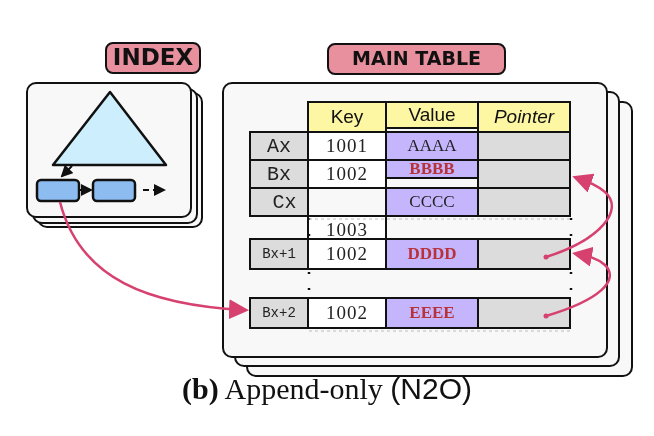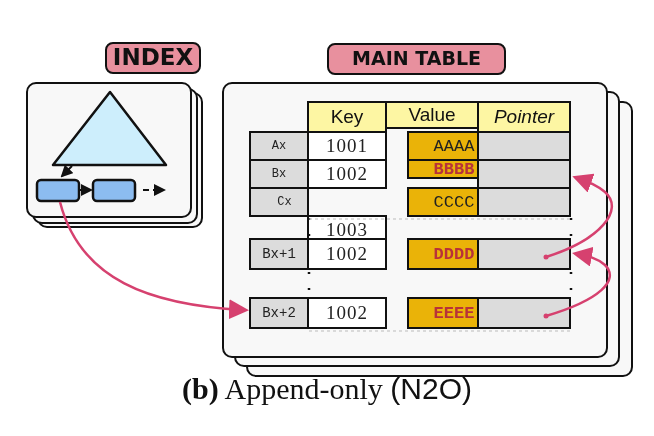--- a/index.html
+++ b/index.html
@@ -1,23 +1,23 @@
 <!DOCTYPE html>
 <html><head>
 <meta charset="utf-8">
 <style>
   html, body { margin:0; padding:0; background:#ffffff; }
   body { width:654px; height:436px; position:relative; overflow:hidden; font-family:"Liberation Sans", sans-serif; }
   .label-pill { position:absolute; background:#e8909e; border:2.5px solid #111; border-radius:8px; font-weight:bold; font-family:"DejaVu Sans", sans-serif; color:#111; text-align:center; box-sizing:border-box; }
   .sheet { position:absolute; background:#f8f8f8; border:2.5px solid #111; border-radius:10px; box-sizing:border-box; }
   .cell { position:absolute; box-sizing:border-box; border:2.5px solid #111; display:flex; align-items:center; justify-content:center; }
   .hdr { background:#fdf6a3; font-family:"Liberation Sans", sans-serif; font-size:19px; color:#111; }
-  .rid { background:#dcdcdc; font-family:"Liberation Mono", monospace; font-size:12px; color:#222; }
+  .rid { background:#dcdcdc; font-family:"Liberation Mono", monospace; font-size:20px; color:#222; }
   .key { background:#ffffff; font-family:Liberation Serif, serif; font-size:19px; color:#222; letter-spacing:1px; }
-  .val { background:#eab308; font-family:Liberation Mono, monospace; font-size:17px; color:#222;margin-left:22px; }
+  .val { background:#c4b5fd; font-family:Liberation Serif, serif; font-size:17px; color:#222; }
   .val.hl { color:#b8323a; font-weight:bold; }
   .ptr { background:#dcdcdc; }
   .caption { position:absolute; left:0; width:654px; top:372px; text-align:center; font-family:"Liberation Serif", serif; font-size:30px; color:#111; }
   .caption b { font-weight:bold; }
   .caption .sans { font-family:"Liberation Sans", sans-serif; }
   svg.overlay { position:absolute; left:0; top:0; width:654px; height:436px; pointer-events:none; }
 </style>
 </head>
 <body>
 

